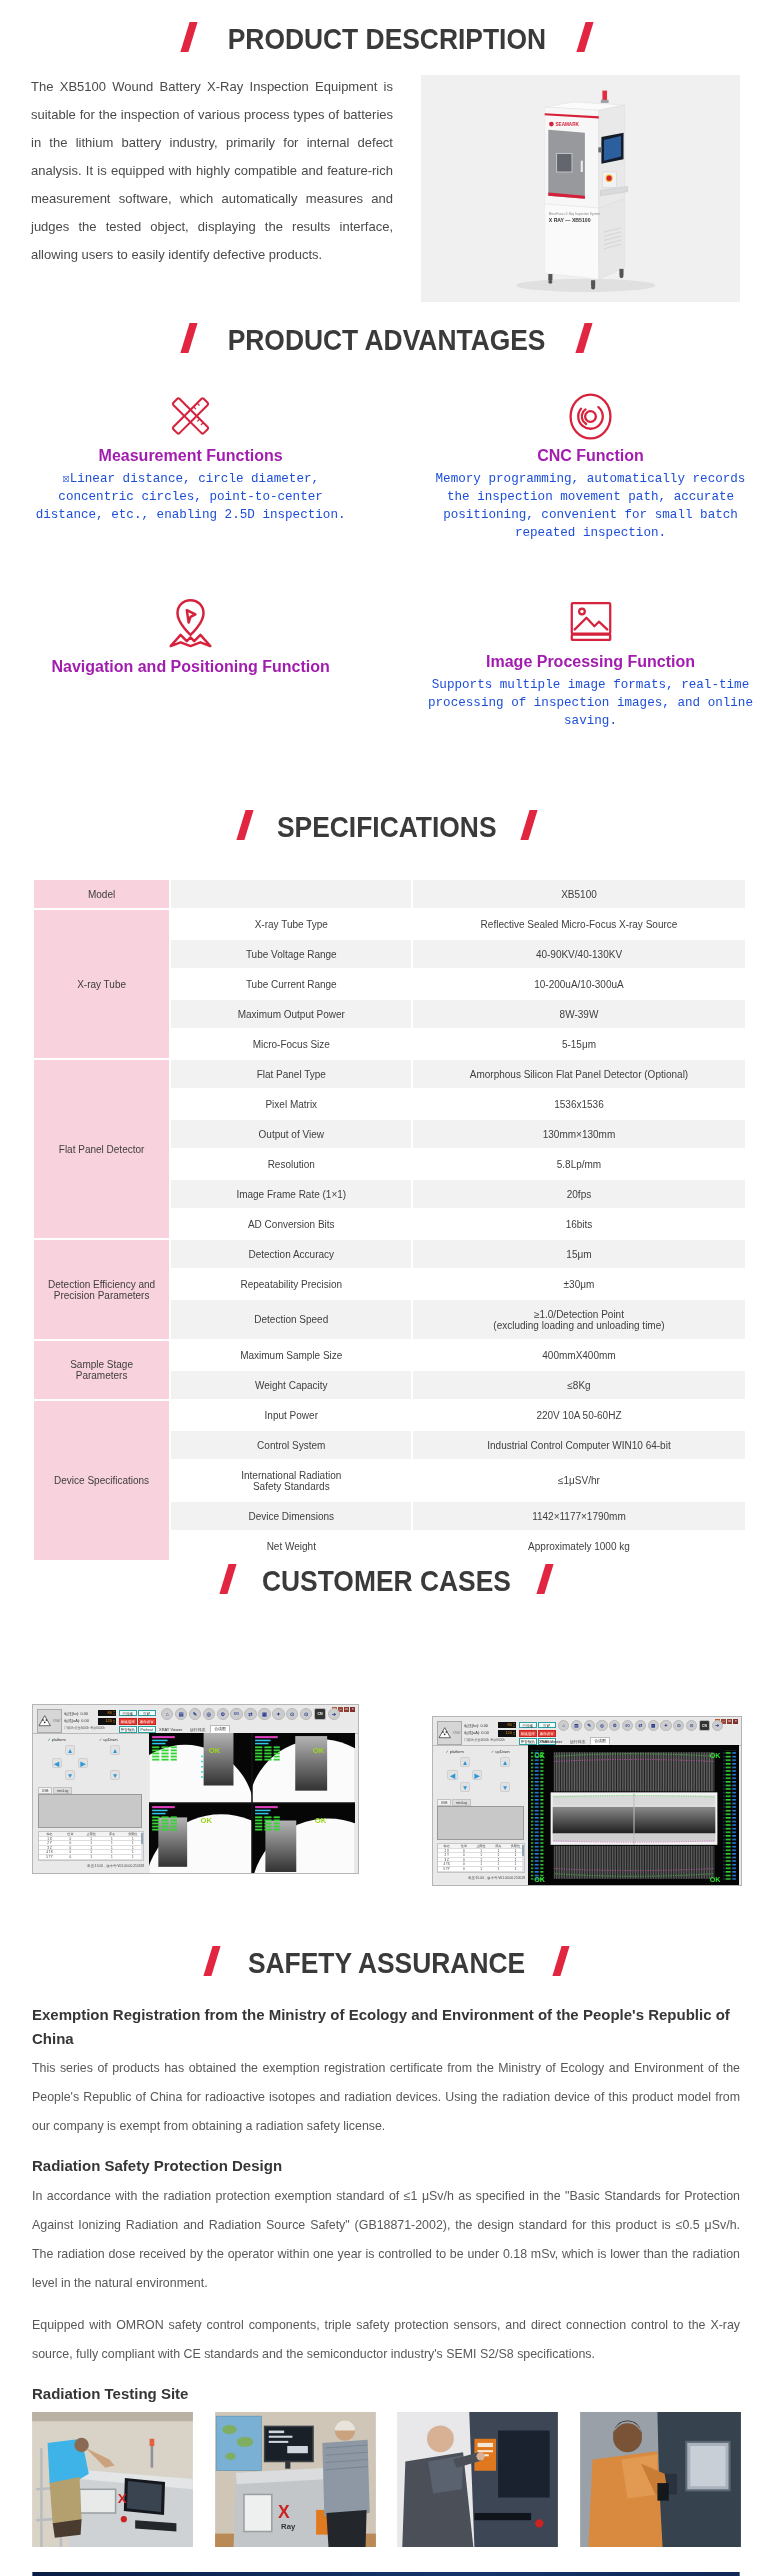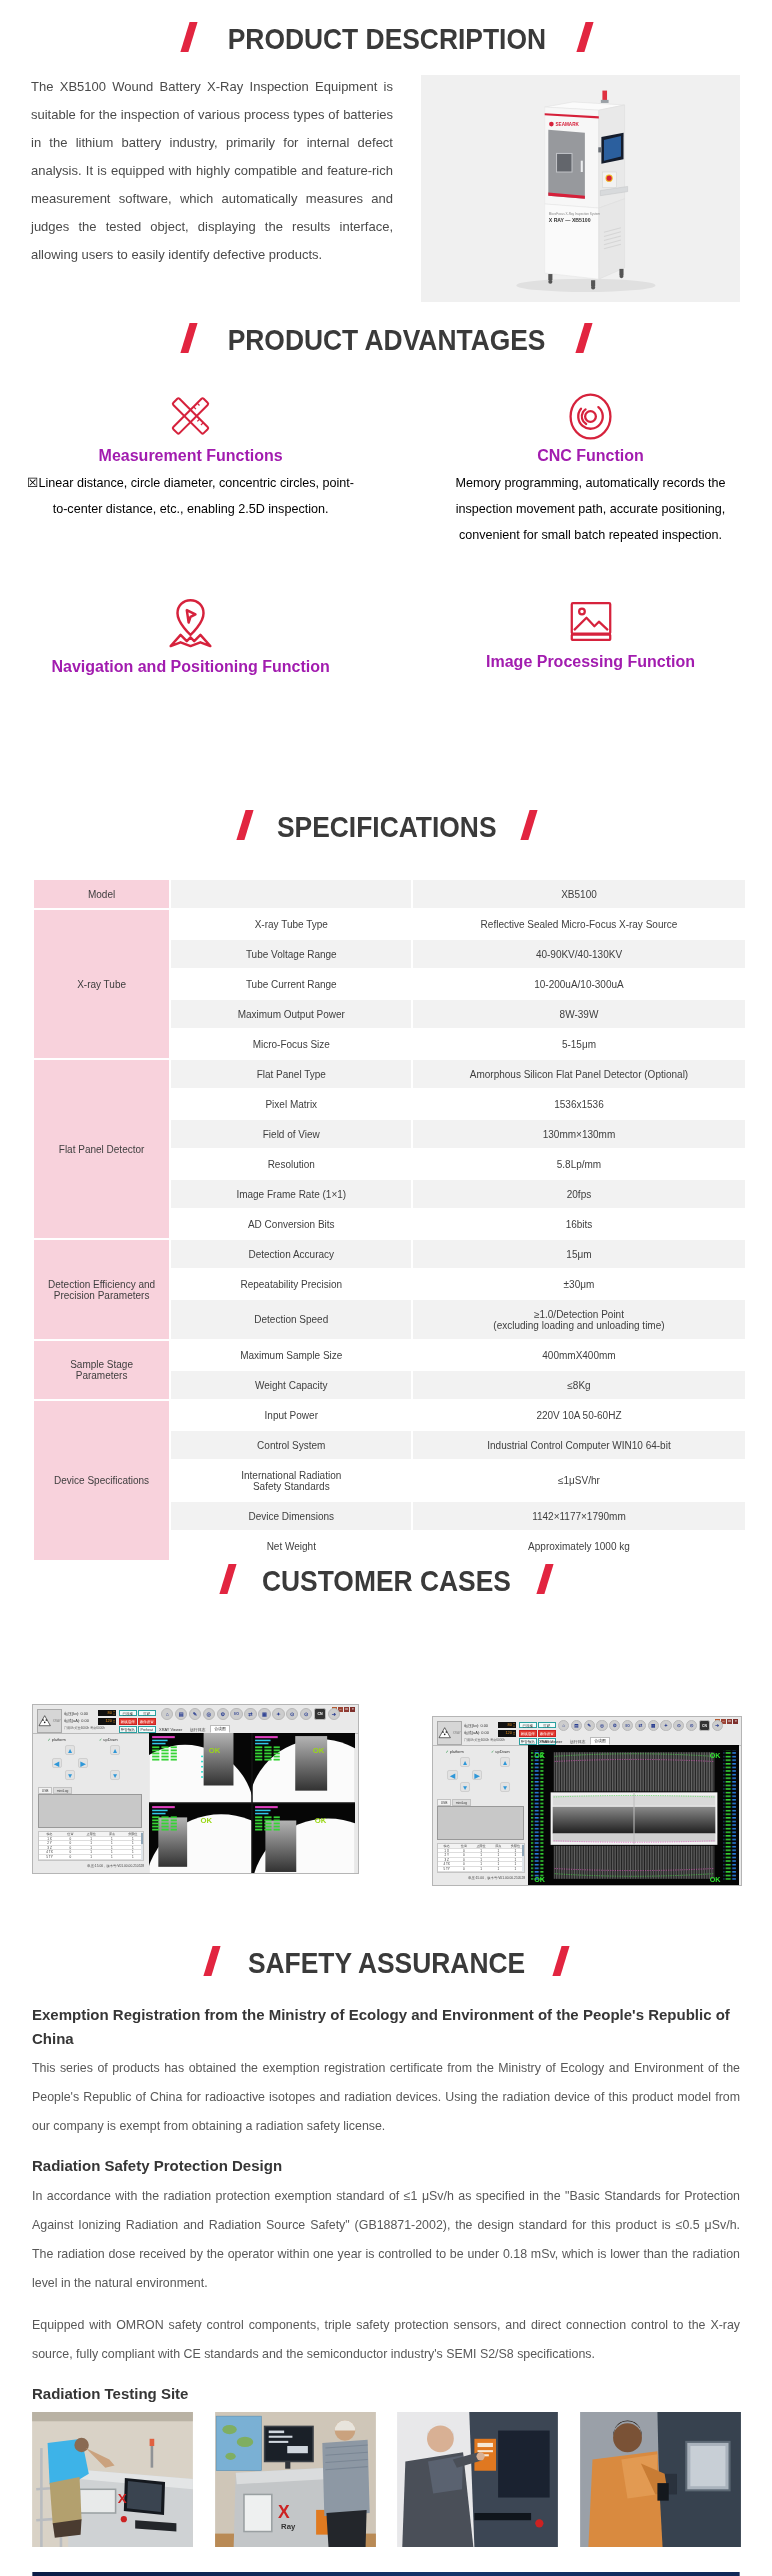--- a/index.html
+++ b/index.html
@@ -10,21 +10,21 @@
   .sec-title .slash{width:7.7px;height:30px;background:#e22540;transform:skewX(-17deg);}
   .sec-title .txt{font-size:30px;font-weight:700;color:#3a3a3a;transform:scaleX(.88);white-space:nowrap;letter-spacing:0;}
   
   .desc-p{position:absolute;left:31px;top:73px;width:362px;font-size:13px;line-height:28px;
           text-align:justify;color:#4a4a4a;}
   .prod-box{position:absolute;left:421px;top:75px;width:319px;height:227px;background:#f0f0f0;}
   
   .adv-cell{position:absolute;text-align:center;}
   .adv-icon{display:block;margin:0 auto;}
   .adv-title{font-size:16px;font-weight:700;color:#a21caf;margin:7.2px 0 5.2px;}
-  .adv-body{font-size:12.6px;line-height:26px;color:#000000;}
+  .adv-body{font-size:12.6px;line-height:18px;color:#1d4ed8;font-family:Liberation Mono, monospace;}
   
   .spec{position:absolute;left:32px;top:878px;border-collapse:separate;border-spacing:2.1px;table-layout:fixed;}
   .spec td{text-align:center;vertical-align:middle;font-size:10px;color:#3e3e3e;white-space:pre-line;padding:0 3.1px;}
   .spec .cat{background:#f8d2dc;width:129px;}
   .spec .pc{width:234px;}
   .spec .vc{width:325px;}
   .spec tr.g td.pc,.spec tr.g td.vc{background:#f2f2f2;}
   .spec tr.w td.pc,.spec tr.w td.vc{background:#ffffff;}
   .spec tr.r td{height:28px;}
   .spec tr.rt td{height:39px;}
@@ -185,20 +185,21 @@
   <div class="adv-cell" style="left:428px;top:594px;width:325px;">
     <svg class="adv-icon" width="52" height="52" viewBox="0 0 92 92">
       <g fill="none" stroke="#d6223c" stroke-width="4" stroke-linejoin="round">
         <rect x="12" y="16" width="68" height="54" rx="2"></rect>
         <circle cx="30" cy="31" r="5"></circle>
         <path d="M16,64 L38,42 L52,57 L60,49 L76,64"></path>
         <rect x="12" y="72" width="68" height="9" rx="1"></rect>
       </g>
     </svg>
     <div class="adv-title">Image Processing Function</div>
+    <div class="adv-body">Supports multiple image formats, real-time processing of inspection images, and online saving.</div>
   </div>
 
   <div class="sec-title" style="top:810px;">
     <span class="slash"></span>
     <span class="txt">SPECIFICATIONS</span>
     <span class="slash"></span>
   </div>
 
   <table class="spec">
     <tbody>
@@ -231,21 +232,21 @@
     <tr class="r g">
       <td class="cat" rowspan="6">Flat Panel Detector</td>
       <td class="pc">Flat Panel Type</td>
       <td class="vc">Amorphous Silicon Flat Panel Detector (Optional)</td>
     </tr>
     <tr class="r w">
           <td class="pc">Pixel Matrix</td>
           <td class="vc">1536x1536</td>
         </tr>
     <tr class="r g">
-          <td class="pc">Field of View</td>
+          <td class="pc">Output of View</td>
           <td class="vc">130mm×130mm</td>
         </tr>
     <tr class="r w">
           <td class="pc">Resolution</td>
           <td class="vc">5.8Lp/mm</td>
         </tr>
     <tr class="r g">
           <td class="pc">Image Frame Rate (1×1)</td>
           <td class="vc">20fps</td>
         </tr>

